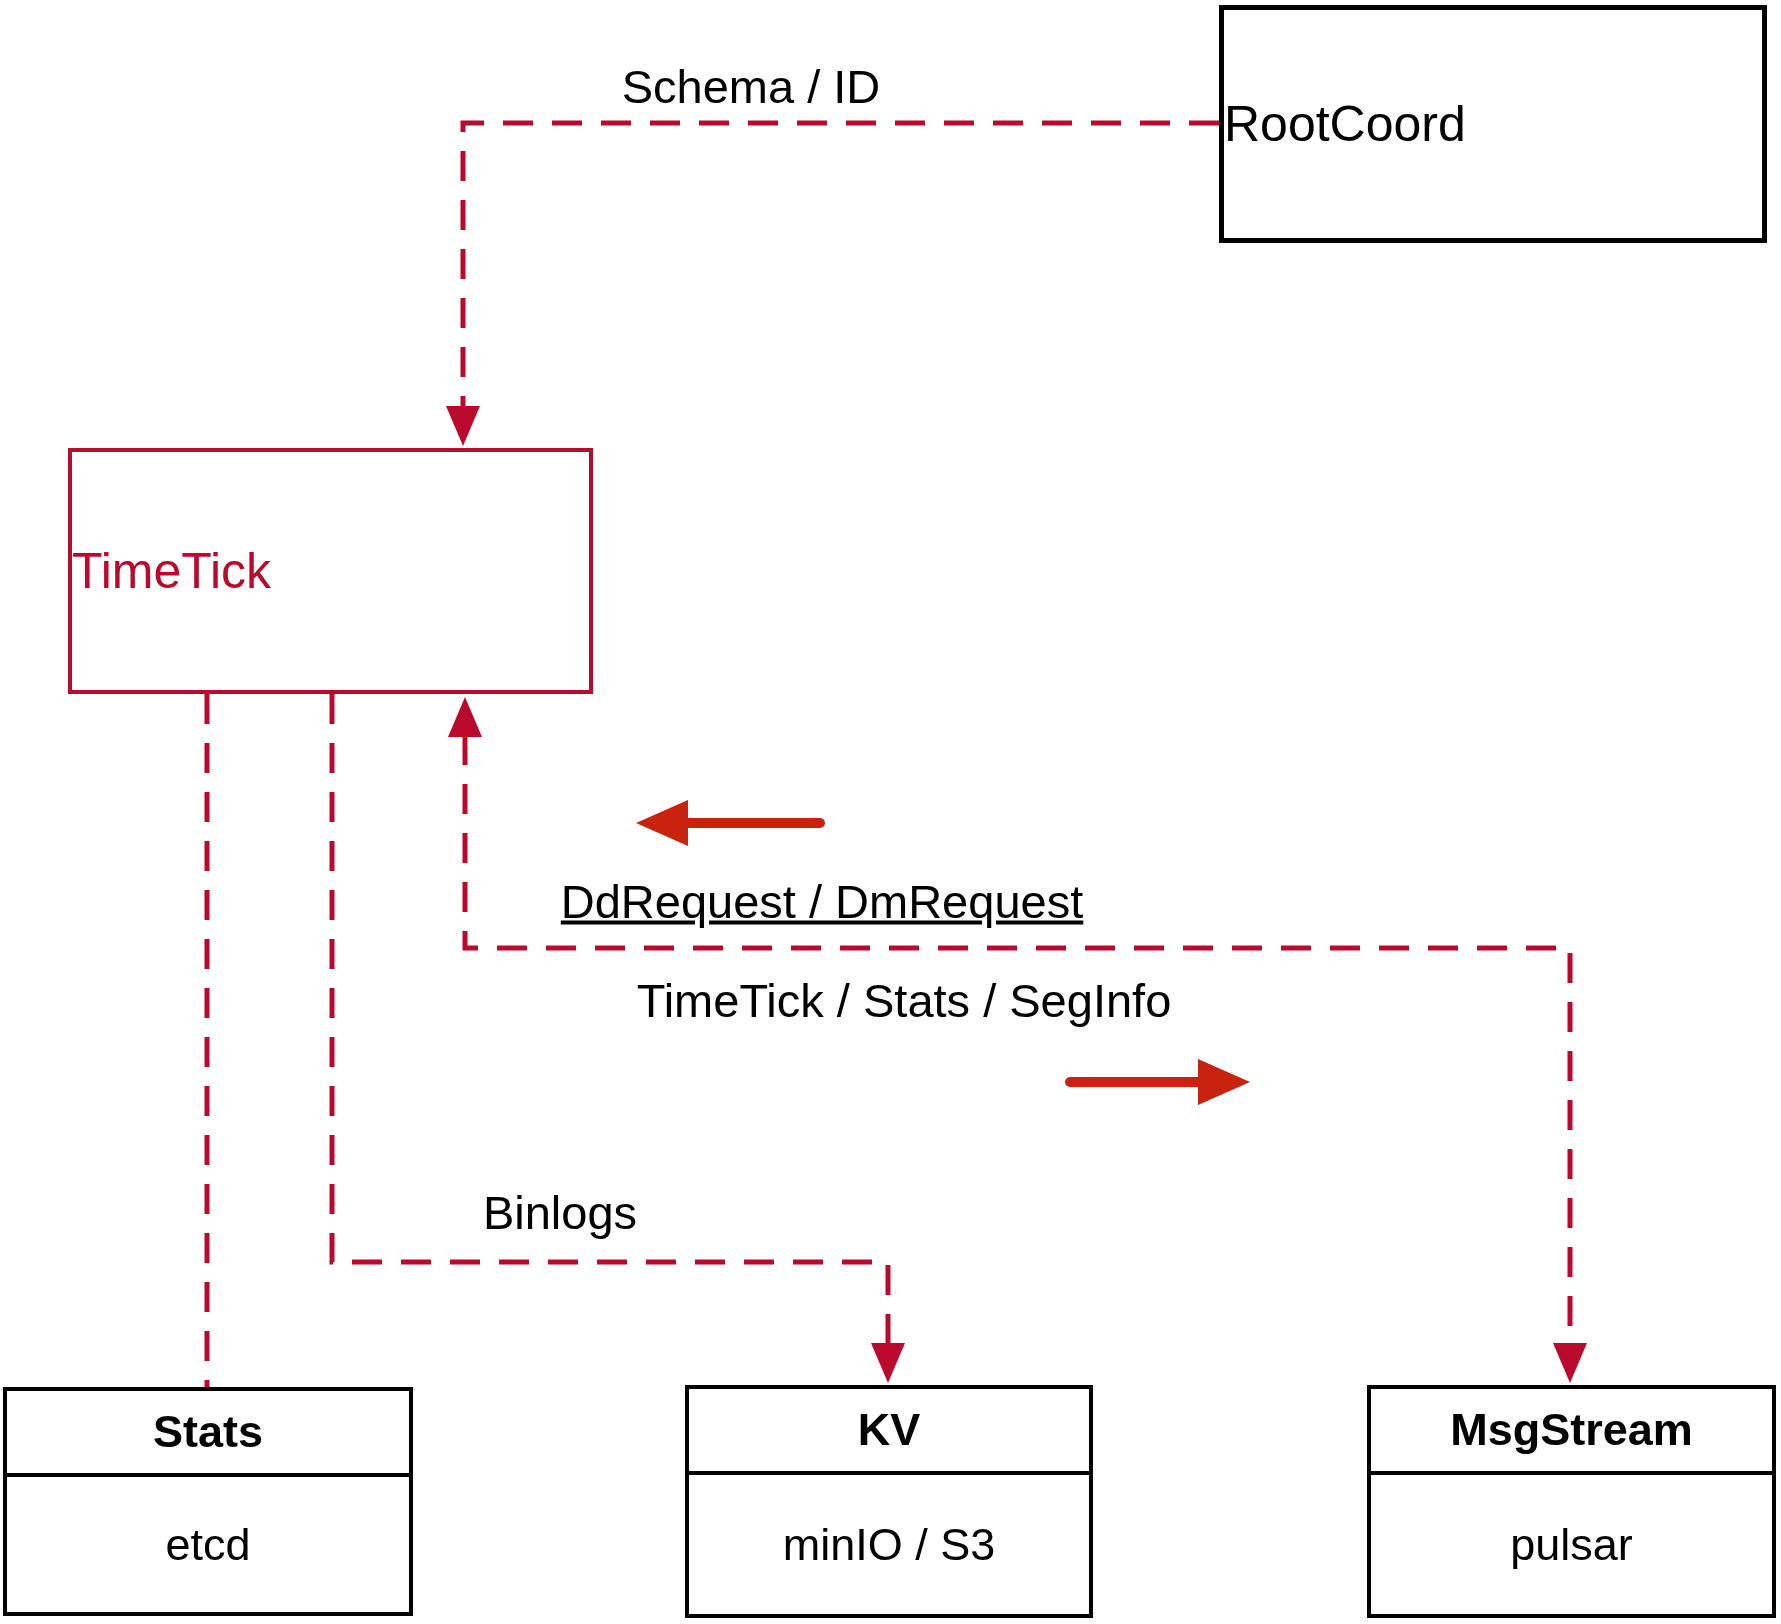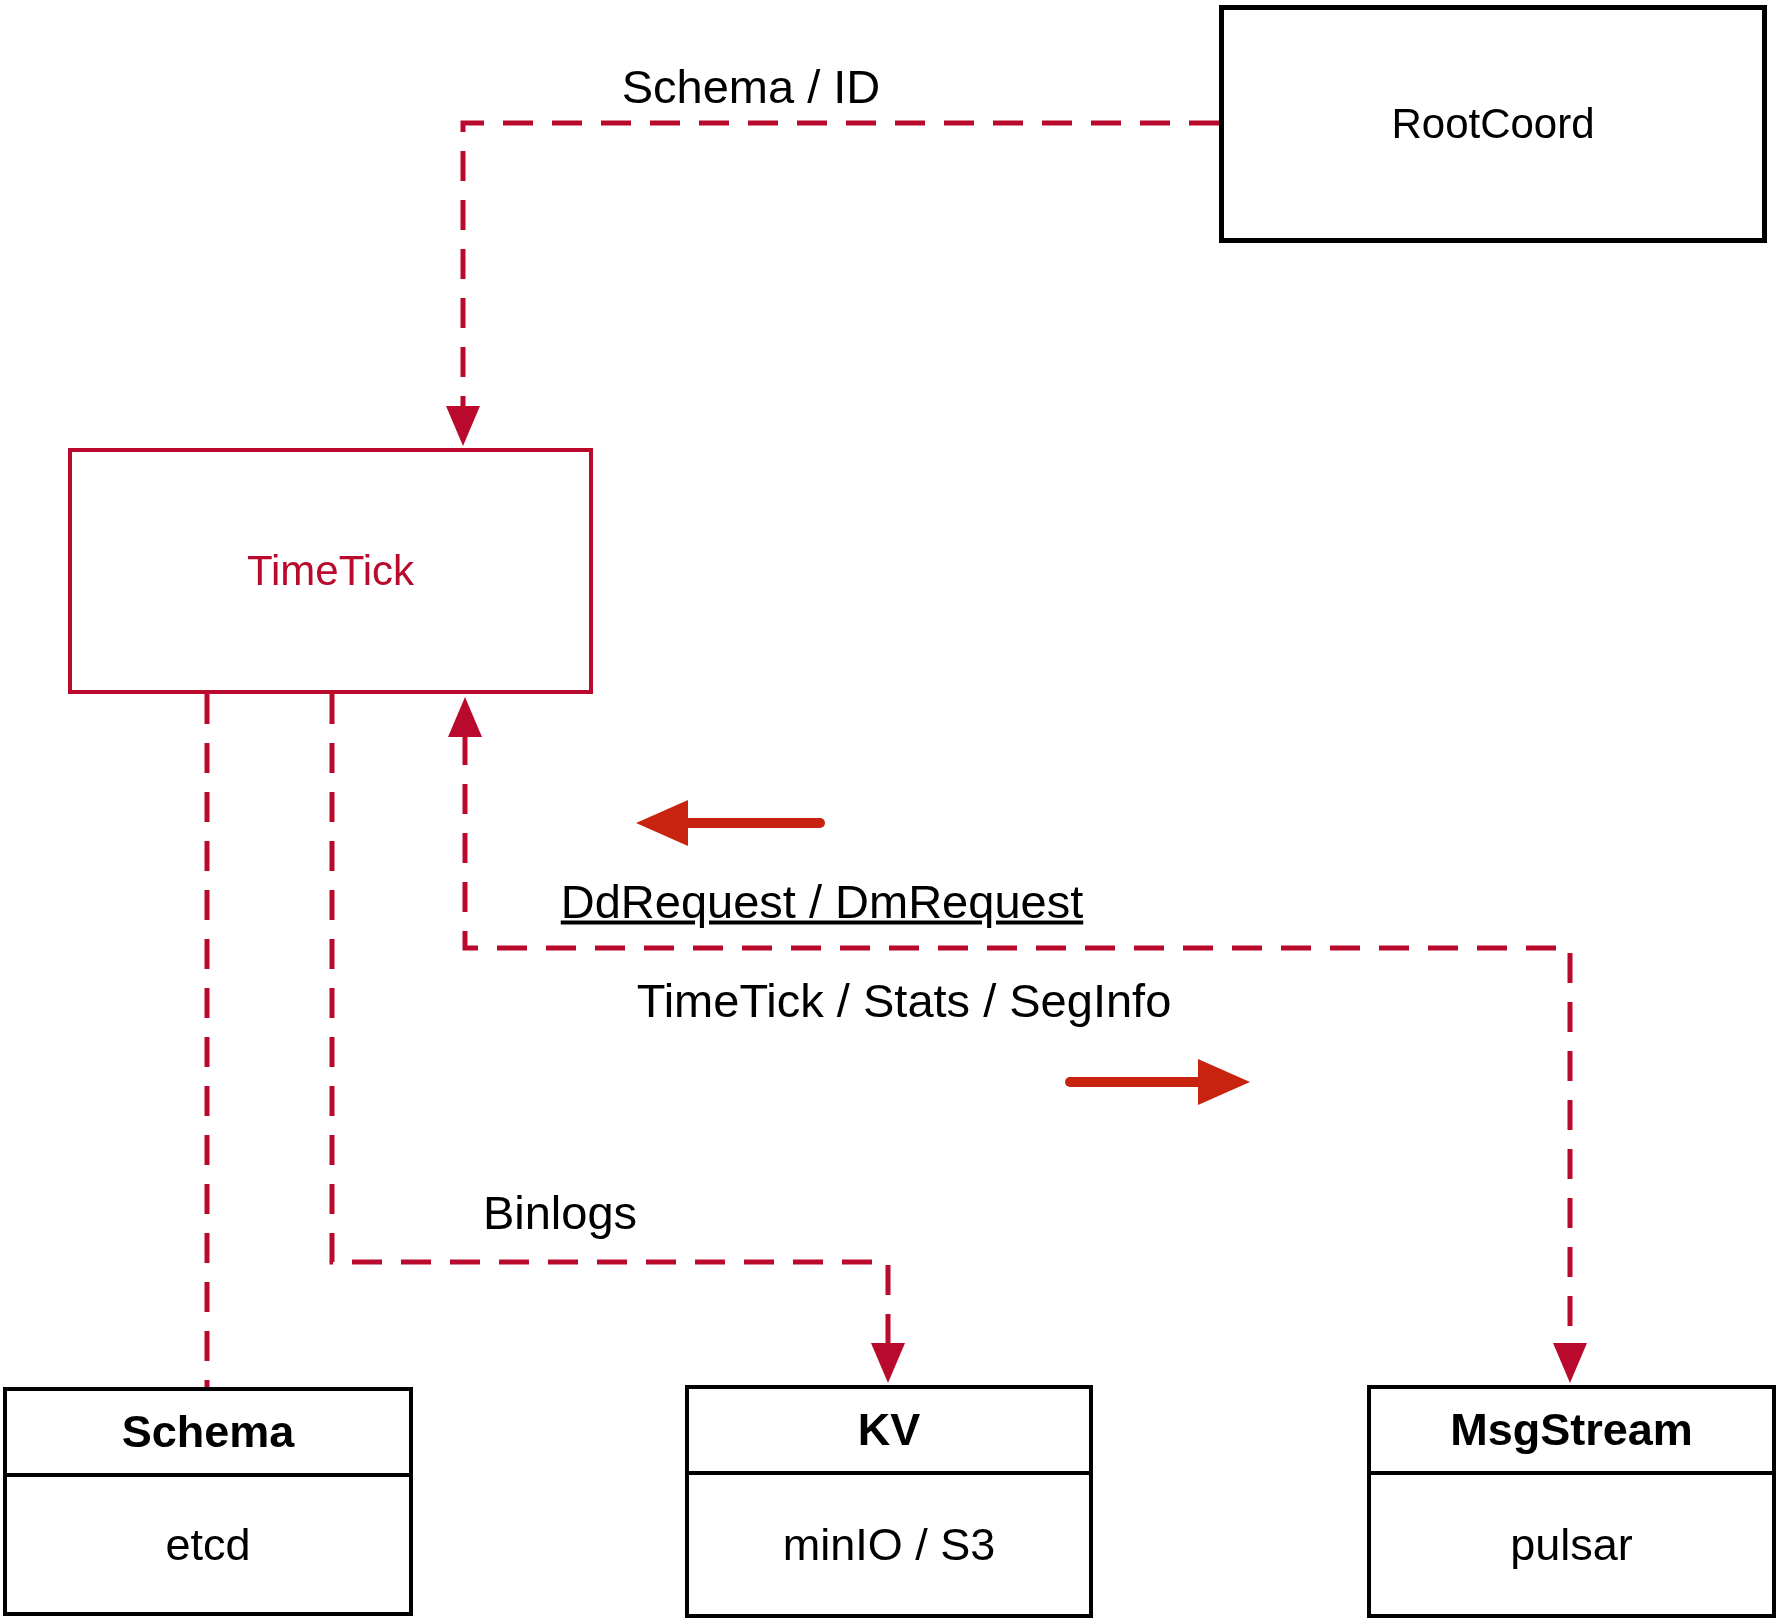--- a/index.html
+++ b/index.html
@@ -17,21 +17,21 @@
     color:var(--ink);
     overflow:hidden;
   }
   .layer{position:absolute;left:0;top:0;}
   .dashed{fill:none;stroke:var(--connector);stroke-width:5;stroke-dasharray:30 19;}
   .dash-head{fill:var(--connector);stroke:none;}
   .solid-shaft{stroke:var(--arrow);stroke-width:10;stroke-linecap:round;}
   .solid-head{fill:var(--arrow);stroke:none;}
 
   .box{position:absolute;background:var(--paper);box-sizing:border-box;}
-  .big-box{display:flex;align-items:center;justify-content:center;font-size:42px;}
+  .big-box{display:flex;align-items:center;justify-content:flex-start;font-size:50px;}
   .rootcoord{left:1219px;top:5px;width:548px;height:238px;border:5px solid var(--ink);}
   .datacoord{left:68px;top:448px;width:525px;height:246px;border:4px solid var(--connector);color:var(--connector);}
 
   .record{display:flex;flex-direction:column;border:4px solid var(--ink);font-size:45px;}
   .record .hdr{
     height:82px;flex:0 0 auto;border-bottom:4px solid var(--ink);
     display:flex;align-items:center;justify-content:center;font-weight:bold;
   }
   .record .body{
     flex:1 1 auto;display:flex;flex-direction:column;
@@ -78,21 +78,21 @@
 
   <div class="box big-box rootcoord">
     <span>RootCoord</span>
   </div>
 
   <div class="box big-box datacoord">
     <span>TimeTick</span>
   </div>
 
   <div class="box record txnkv">
-    <div class="hdr">Schema</div>
+    <div class="hdr">Stats</div>
     <div class="body">
       <span>etcd</span>
     </div>
   </div>
 
   <div class="box record kv">
     <div class="hdr">KV</div>
     <div class="body">
       <span>minIO / S3</span>
     </div>

